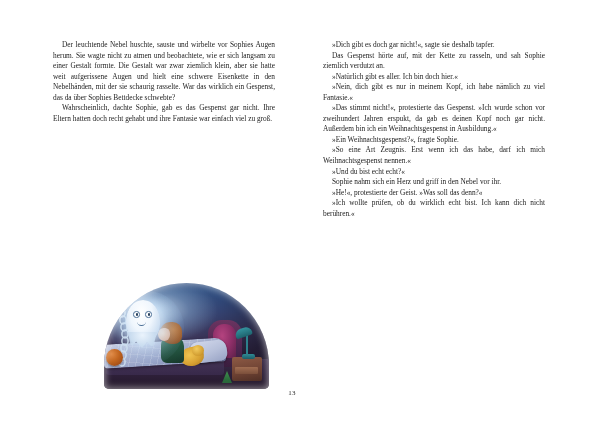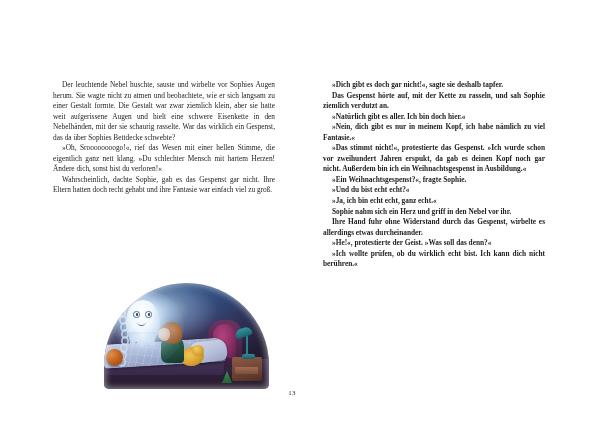--- a/index.html
+++ b/index.html
@@ -30,27 +30,27 @@
     top: 40px;
     width: 222px;
     font-size: 7.35px;
     line-height: 10.55px;
     text-align: justify;
     text-justify: inter-word;
     hyphens: manual;
     color: #1c1c1c;
   }
   .column.left  { left: 53px; }
-  .column.right { left: 323px; font-weight: bold; }
+  .column.right { left: 323px; }
 
   .para {
     margin: 0;
     text-indent: 9px;
   }
-  .para.first { text-indent: 9px; margin-top: 40px; }
+  .para.first { text-indent: 9px; }
 
   
   .illus-wrap {
     position: absolute;
     left: 104px;
     top: 283px;
     width: 165px;
     height: 106px;
   }
   .illus {
@@ -293,35 +293,33 @@
 </style>
 </head>
 <body>
 
 <div class="page">
 
   <div class="spread">
 
     <div class="column left">
       <p class="para first">Der leuchtende Nebel huschte, sauste und wirbelte vor Sophies Augen herum. Sie wagte nicht zu atmen und beobachtete, wie er sich langsam zu einer Gestalt formte. Die Gestalt war zwar ziemlich klein, aber sie hatte weit aufgerissene Augen und hielt eine schwere Eisenkette in den Nebelhänden, mit der sie schaurig rasselte. War das wirklich ein Gespenst, das da über Sophies Bettdecke schwebte?</p>
-      <p class="para">»Oh, Sroooooooogo!«, rief das Wesen mit einer hellen Stimme, die eigentlich ganz nett klang. »Du schlechter Mensch mit hartem Herzen! Ändere dich, sonst bist du verloren!«</p>
       <p class="para">Wahrscheinlich, dachte Sophie, gab es das Gespenst gar nicht. Ihre Eltern hatten doch recht gehabt und ihre Fantasie war einfach viel zu groß.</p>
     </div>
 
     <div class="column right">
       <p class="para first">»Dich gibt es doch gar nicht!«, sagte sie deshalb tapfer.</p>
       <p class="para">Das Gespenst hörte auf, mit der Kette zu rasseln, und sah Sophie ziemlich verdutzt an.</p>
       <p class="para">»Natürlich gibt es aller. Ich bin doch hier.«</p>
       <p class="para">»Nein, dich gibt es nur in meinem Kopf, ich habe nämlich zu viel Fantasie.«</p>
       <p class="para">»Das stimmt nicht!«, protestierte das Gespenst. »Ich wurde schon vor zweihundert Jahren erspukt, da gab es deinen Kopf noch gar nicht. Außerdem bin ich ein Weihnachtsgespenst in Ausbildung.«</p>
       <p class="para">»Ein Weihnachtsgespenst?«, fragte Sophie.</p>
+      <p class="para">»So eine Art Zeugnis. Erst wenn ich das habe, darf ich mich Weihnachtsgespenst nennen.«</p>
       <p class="para">»Und du bist echt echt?«</p>
-      <p class="para">»Ja, ich bin echt echt, ganz echt.«</p>
       <p class="para">Sophie nahm sich ein Herz und griff in den Nebel vor ihr.</p>
-      <p class="para">Ihre Hand fuhr ohne Widerstand durch das Gespenst, wirbelte es allerdings etwas durcheinander.</p>
       <p class="para">»He!«, protestierte der Geist. »Was soll das denn?«</p>
       <p class="para">»Ich wollte prüfen, ob du wirklich echt bist. Ich kann dich nicht berühren.«</p>
     </div>
 
     <div class="illus-wrap">
       <div class="illus">
         <div class="wall-vig"></div>
         <div class="floor"></div>
 
         <div class="headboard"></div>

